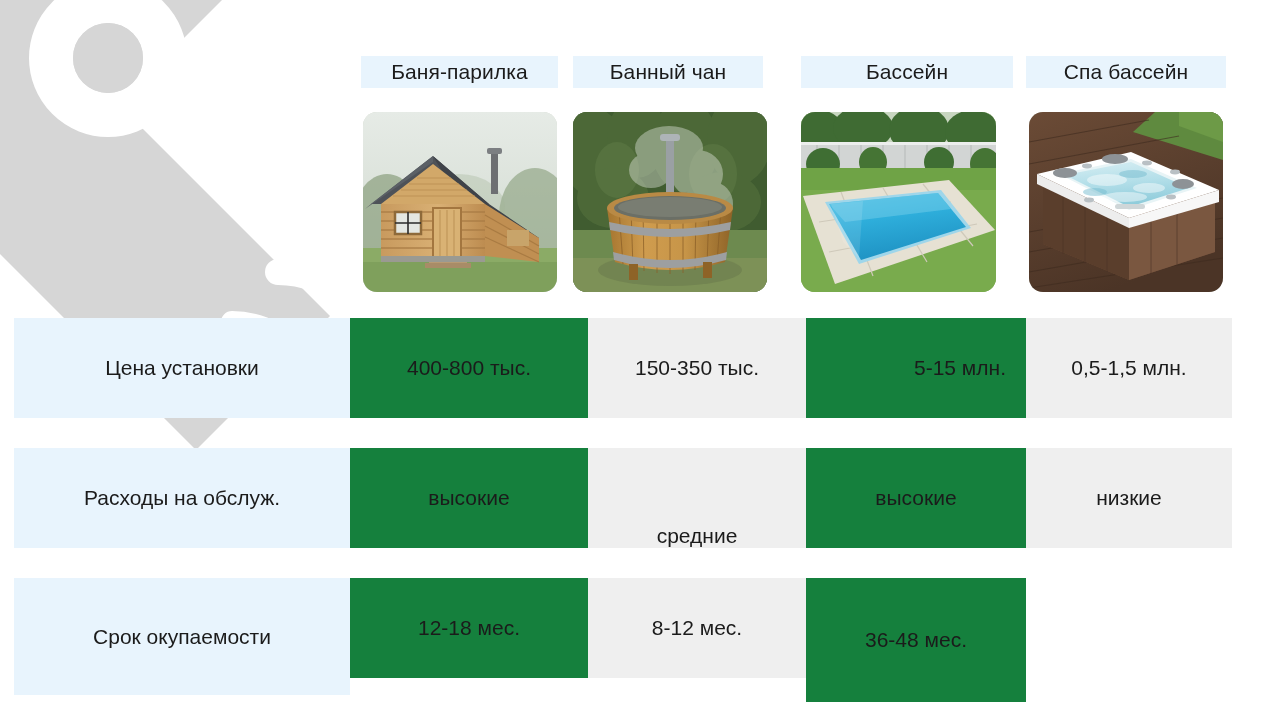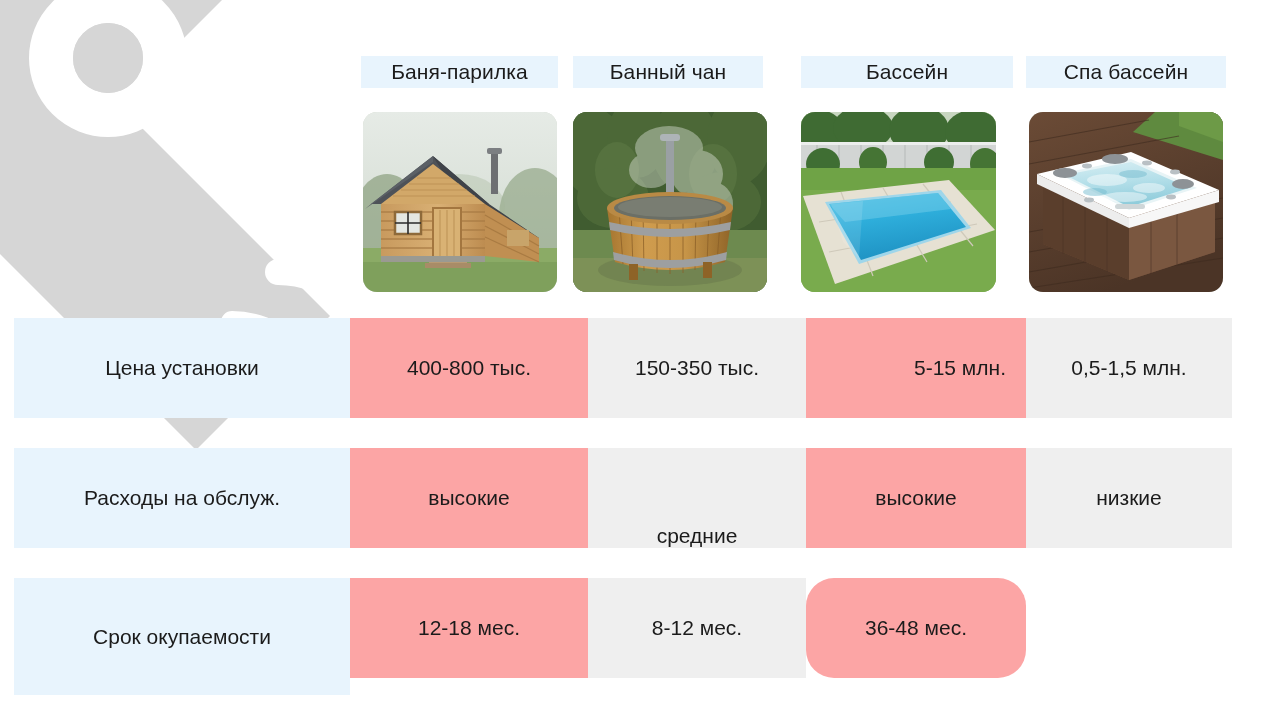--- a/index.html
+++ b/index.html
@@ -42,21 +42,21 @@
 
   
   .cell{
     position:absolute;
     display:flex;align-items:center;justify-content:center;
     font-size:21px;color:#1b1b1b;
     white-space:nowrap;
     z-index:2;
   }
   .cell.label{background:#e8f4fd;}
-  .cell.shade-a{background:#fca5a5;}
+  .cell.shade-a{background:#15803d;}
   .cell.shade-b{background:#efefef;}
 </style>
 </head>
 <body>
 
 <div id="stage">
 
   <svg id="watermark" viewBox="0 0 470 460" xmlns="http://www.w3.org/2000/svg">
     <g fill="#d6d6d6">
 
@@ -400,17 +400,17 @@
 
   <div class="cell label" style="left:14px;top:578px;width:336px;height:117px;">
     <span>Срок окупаемости</span>
   </div>
   <div class="cell shade-a" style="left:350px;top:578px;width:238px;height:100px;">
     <span>12-18 мес.</span>
   </div>
   <div class="cell shade-b" style="left:588px;top:578px;width:218px;height:100px;">
     <span>8-12 мес.</span>
   </div>
-  <div class="cell shade-a" style="left:806px;top:578px;width:220px;height:100px;border-radius:28px;">
+  <div class="cell shade-a" style="left:806px;top:578px;width:220px;height:124px;">
     <span>36-48 мес.</span>
   </div>
 
 </div>
 
 </body></html>

